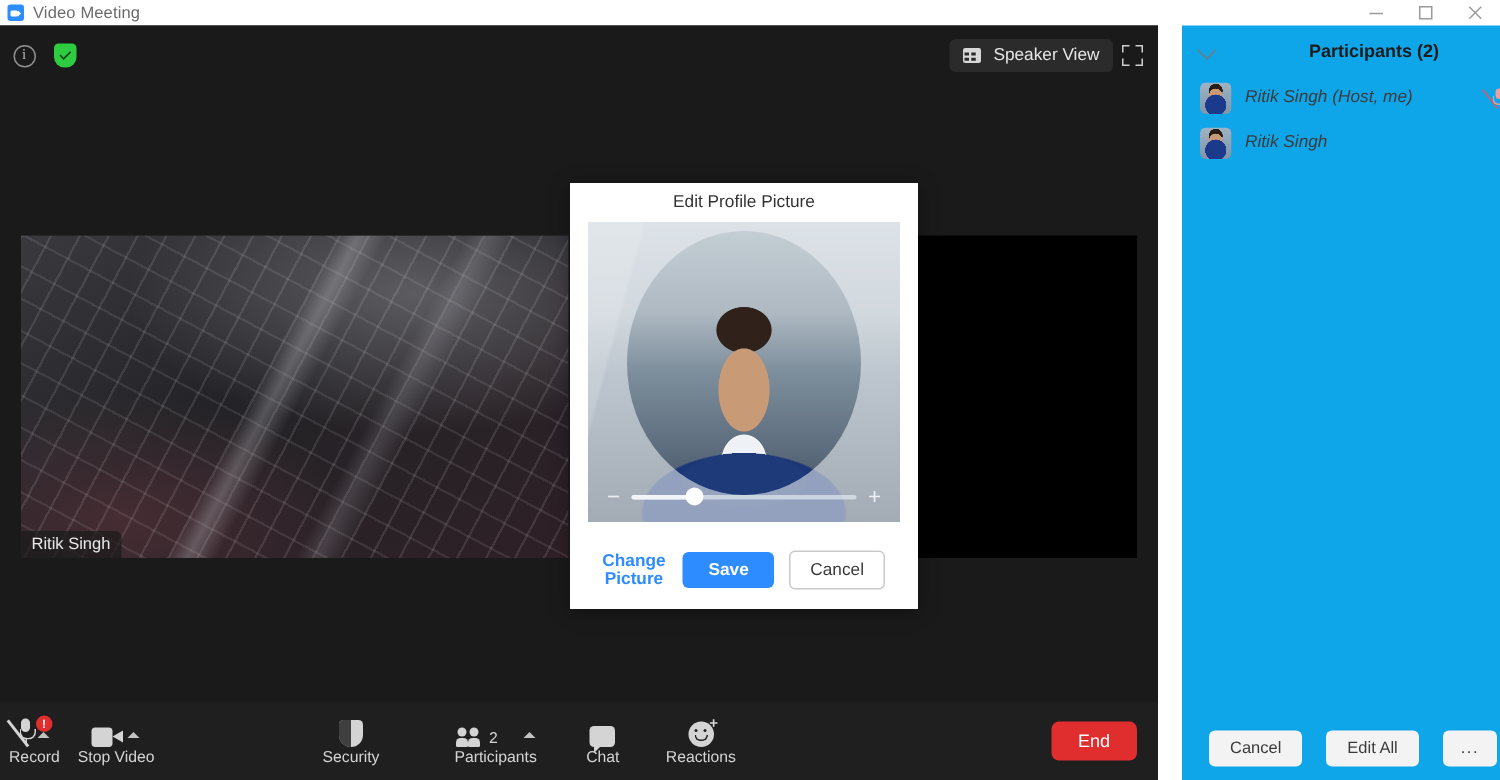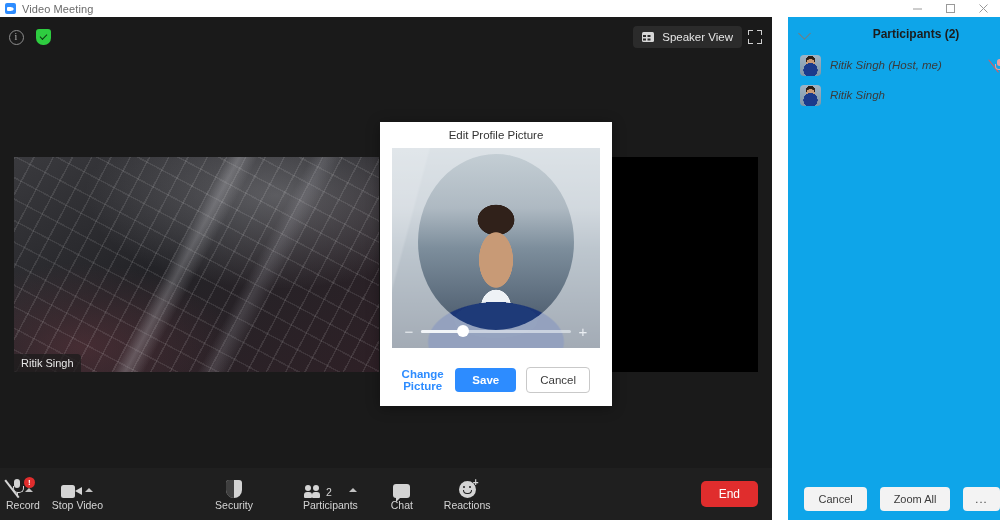--- a/index.html
+++ b/index.html
@@ -520,21 +520,21 @@
     <div class="prow">
       <span class="pavatar"></span>
       <span class="pname">Ritik Singh</span>
       <span class="prow-icons">
         <span class="cam-sm"></span>
       </span>
     </div>
 
     <div class="panel-foot">
       <button class="pf-btn">Cancel</button>
-      <button class="pf-btn">Zoom All</button>
+      <button class="pf-btn">Edit All</button>
       <button class="pf-btn more">...</button>
     </div>
   </div>
 
   <div class="modal">
     <div class="modal-title">Edit Profile Picture</div>
 
     <div class="crop-area">
       <div class="crop-photo"></div>
       <div class="crop-oval"></div>

